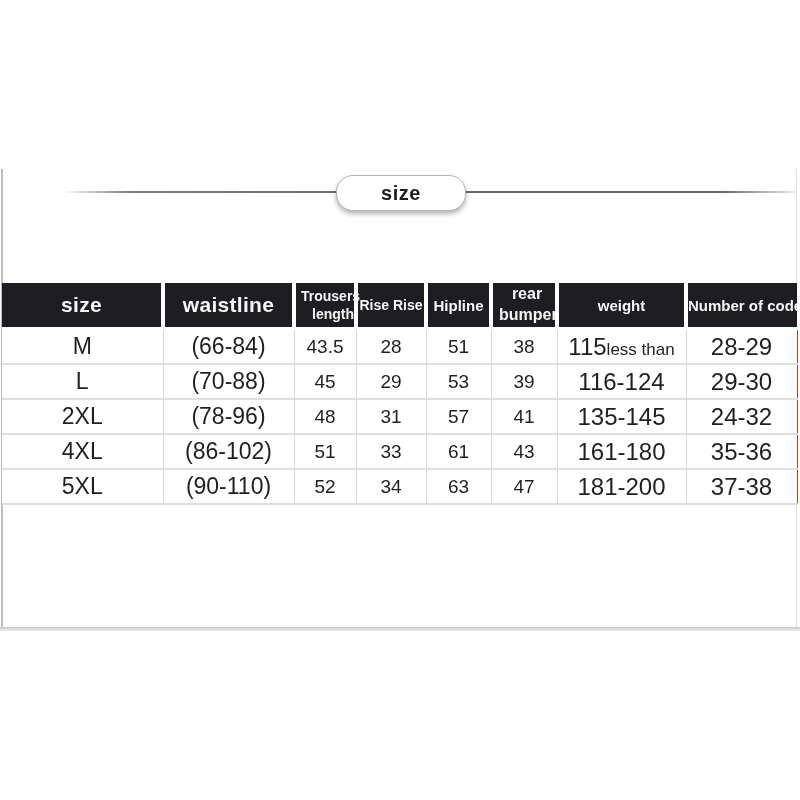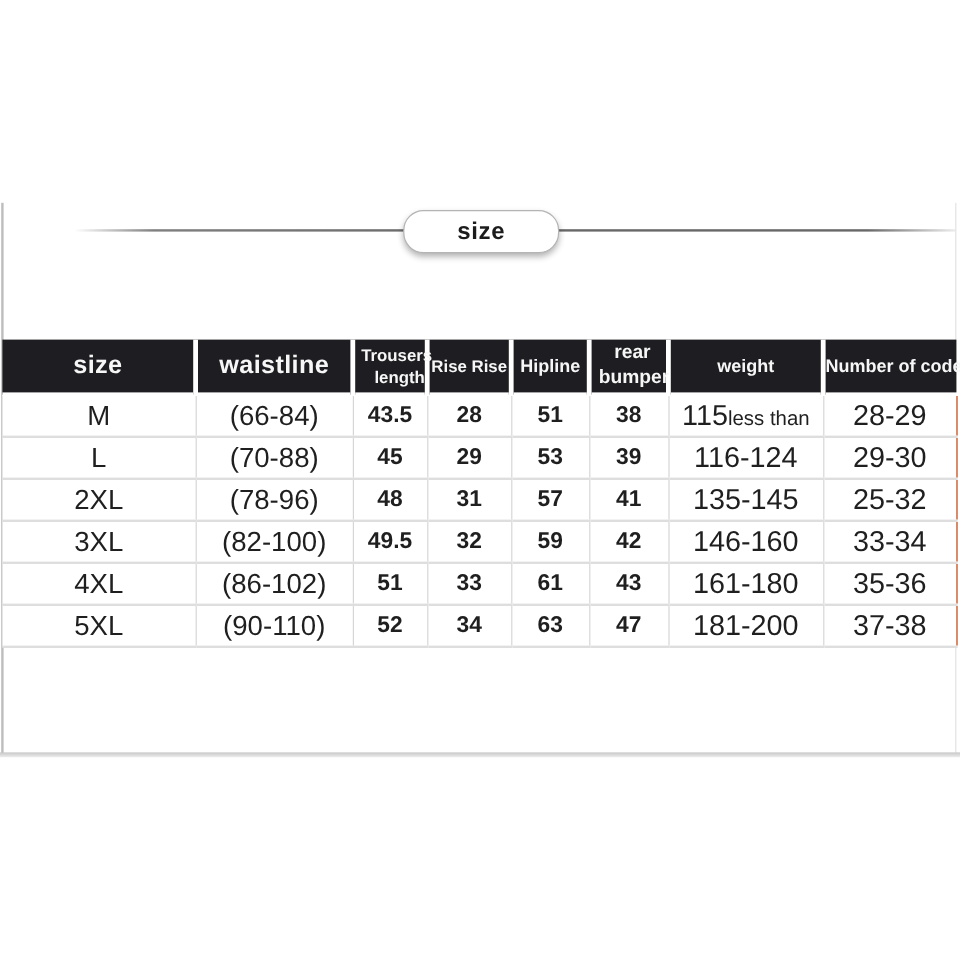--- a/index.html
+++ b/index.html
@@ -47,21 +47,21 @@
   th.c6{font-size:15px}
   th.c7{font-size:15px;white-space:nowrap}
   tbody td{
     height:33px;padding:0;text-align:center;vertical-align:middle;
     color:#1f1f1f;background:#ffffff;
     border-right:1px solid #d6d6d6;border-bottom:2px solid #dedede;
   }
   tbody td:last-child{border-right:1px solid #c2410c}
   td.c0{font-size:23px}
   td.c1{font-size:23px}
-  td.c2,td.c3,td.c4,td.c5{font-size:19px;font-weight:700}
+  td.c2,td.c3,td.c4,td.c5{font-size:19px;font-weight:400}
   td.c6,td.c7{font-size:24px}
   .weight-value{font-size:24px}
   .weight-note{font-size:17px;font-weight:400}
 </style>
 </head>
 <body>
 
 <div class="left-page-border"></div>
 <div class="right-page-border"></div>
 <div class="section-rule"></div>
@@ -114,31 +114,21 @@
         <td class="c7">29-30</td>
       </tr>
       <tr>
         <td class="c0">2XL</td>
         <td class="c1">(78-96)</td>
         <td class="c2">48</td>
         <td class="c3">31</td>
         <td class="c4">57</td>
         <td class="c5">41</td>
         <td class="c6">135-145</td>
-        <td class="c7">25-32</td>
-      </tr>
-      <tr>
-        <td class="c0">3XL</td>
-        <td class="c1">(82-100)</td>
-        <td class="c2">49.5</td>
-        <td class="c3">32</td>
-        <td class="c4">59</td>
-        <td class="c5">42</td>
-        <td class="c6">146-160</td>
-        <td class="c7">33-34</td>
+        <td class="c7">24-32</td>
       </tr>
       <tr>
         <td class="c0">4XL</td>
         <td class="c1">(86-102)</td>
         <td class="c2">51</td>
         <td class="c3">33</td>
         <td class="c4">61</td>
         <td class="c5">43</td>
         <td class="c6">161-180</td>
         <td class="c7">35-36</td>

